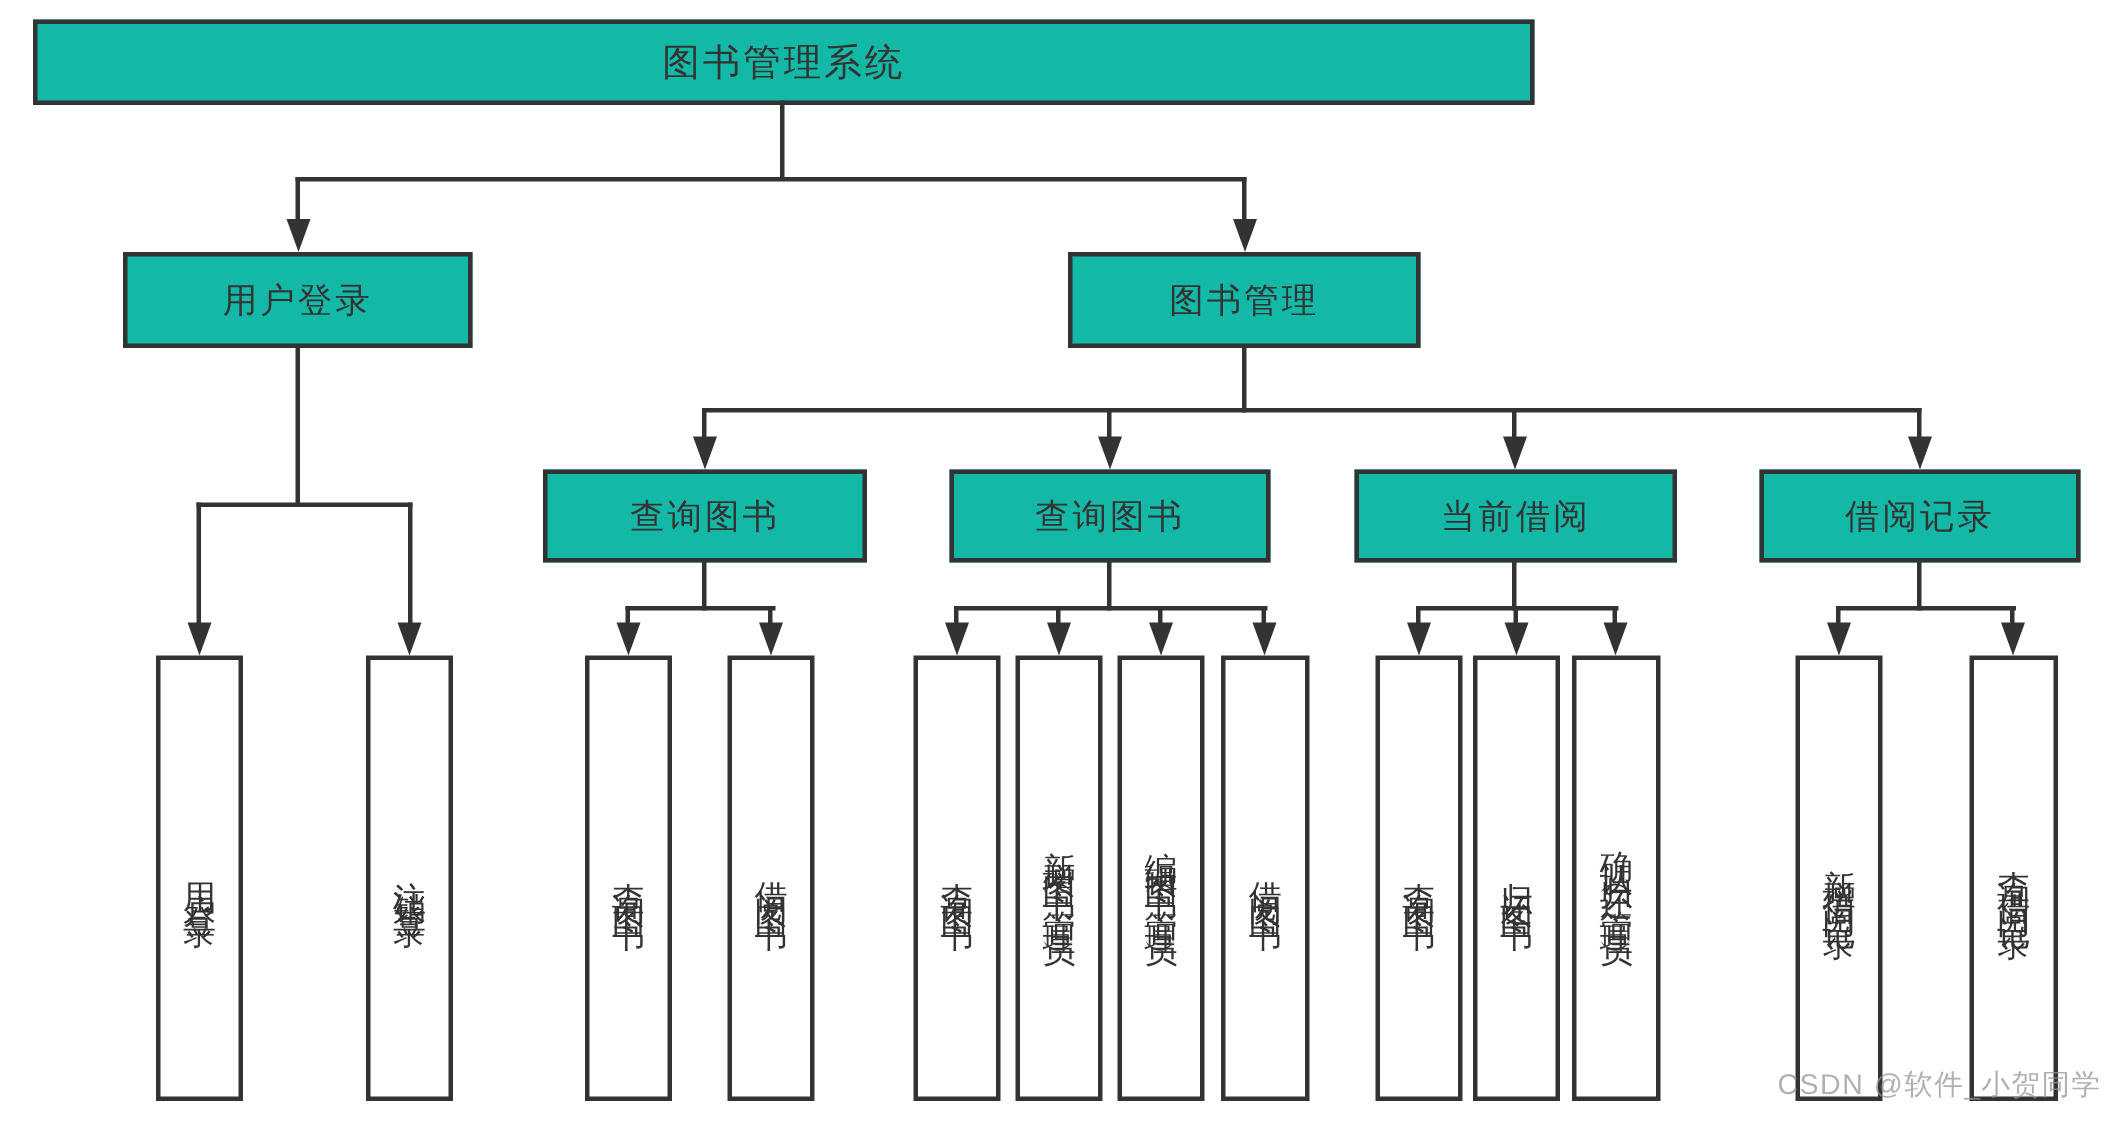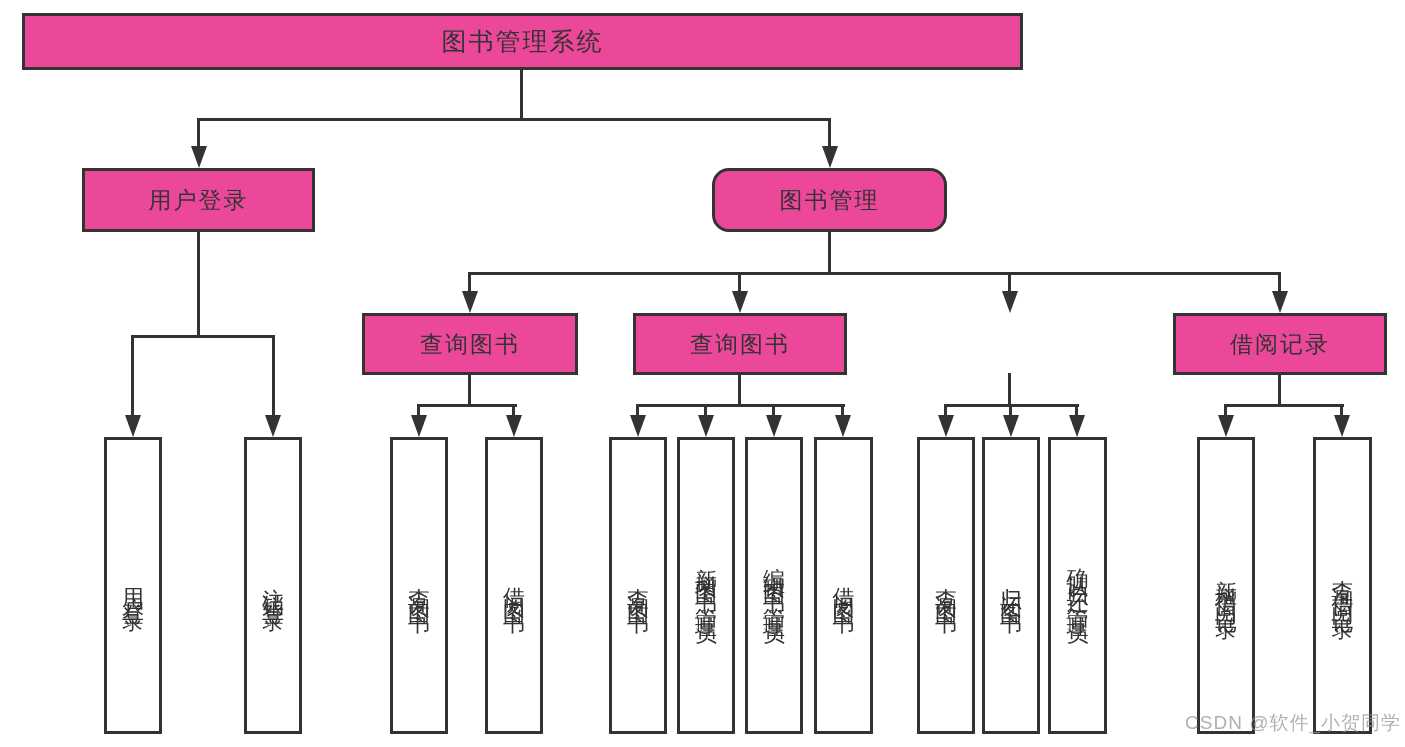--- a/index.html
+++ b/index.html
@@ -1,27 +1,27 @@
 <!DOCTYPE html>
 <html><head>
 <meta charset="utf-8">
 <style>
   html,body{margin:0;padding:0;background:#fff;}
   .canvas{
     position:relative;width:1405px;height:747px;background:#fff;
     font-family:"Liberation Sans",sans-serif;color:#333;overflow:hidden;
   }
   .box{
-    position:absolute;box-sizing:border-box;border:3px solid #333;background:#ec4899;
+    position:absolute;box-sizing:border-box;border:3px solid #333;background:#14b8a6;
     display:flex;align-items:center;justify-content:center;
     font-size:23px;letter-spacing:2px;white-space:nowrap;
   }
   .root-box{left:22px;top:13px;width:1001px;height:57px;font-size:25px;}
   .l2a{left:82px;top:168px;width:233px;height:64px;}
-  .l2b{left:712px;top:168px;width:235px;height:64px;border-radius:17px;}
+  .l2b{left:712px;top:168px;width:235px;height:64px;}
   .l3a{left:362px;top:313px;width:216px;height:62px;}
   .l3b{left:633px;top:313px;width:214px;height:62px;}
   .l3c{left:903px;top:313px;width:215px;height:62px;}
   .l3d{left:1173px;top:313px;width:214px;height:62px;}
   .vbox{
     position:absolute;top:437px;width:58px;height:297px;box-sizing:border-box;
     border:3px solid #333;background:#fff;
     display:flex;align-items:center;justify-content:center;
     writing-mode:vertical-rl;text-orientation:mixed;
     font-size:22px;letter-spacing:8px;line-height:1;white-space:nowrap;
@@ -43,20 +43,21 @@
 </head>
 <body>
 
 <div class="canvas">
 
   <div class="box root-box">图书管理系统</div>
   <div class="box l2a">用户登录</div>
   <div class="box l2b">图书管理</div>
   <div class="box l3a">查询图书</div>
   <div class="box l3b">查询图书</div>
+  <div class="box l3c">当前借阅</div>
   <div class="box l3d">借阅记录</div>
 
   <div class="vbox p1">用户登录</div>
   <div class="vbox p2">注销登录</div>
   <div class="vbox p3">查询图书</div>
   <div class="vbox p4">借阅图书</div>
   <div class="vbox p5">查询图书</div>
   <div class="vbox p6">新增图书（管理员）</div>
   <div class="vbox p7">编辑图书（管理员）</div>
   <div class="vbox p8">借阅图书</div>

